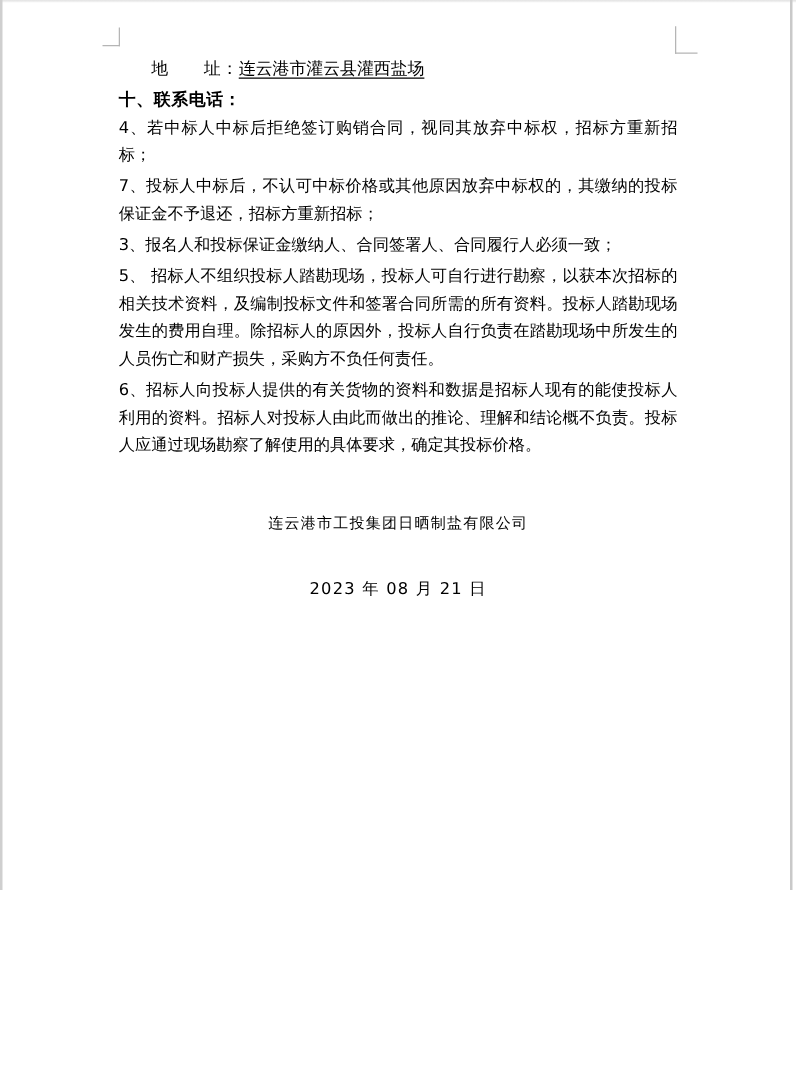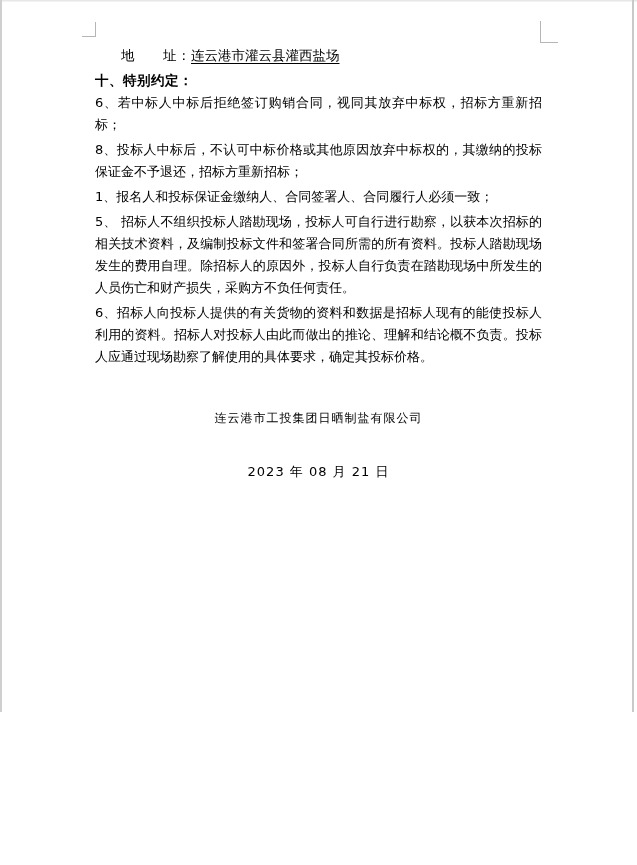--- a/index.html
+++ b/index.html
@@ -119,25 +119,25 @@
   <div class="crop crop-tr"></div>
   <div class="crop crop-bl"></div>
   <div class="crop crop-br"></div>
 
   <div class="content">
 
     <div class="contact-block">
       <p class="contact-line"><span class="label">地　　址：</span><span class="u">连云港市灌云县灌西盐场</span></p>
     </div>
 
-    <h3 class="heading">十、特别约定：</h3>
+    <h3 class="heading">十、联系电话：</h3>
 
-    <p class="clause">6、若中标人中标后拒绝签订购销合同，视同其放弃中标权，招标方重新招标；</p>
-    <p class="clause">8、投标人中标后，不认可中标价格或其他原因放弃中标权的，其缴纳的投标保证金不予退还，招标方重新招标；</p>
-    <p class="clause">1、报名人和投标保证金缴纳人、合同签署人、合同履行人必须一致；</p>
+    <p class="clause">4、若中标人中标后拒绝签订购销合同，视同其放弃中标权，招标方重新招标；</p>
+    <p class="clause">7、投标人中标后，不认可中标价格或其他原因放弃中标权的，其缴纳的投标保证金不予退还，招标方重新招标；</p>
+    <p class="clause">3、报名人和投标保证金缴纳人、合同签署人、合同履行人必须一致；</p>
     <p class="clause">5、 招标人不组织投标人踏勘现场，投标人可自行进行勘察，以获本次招标的相关技术资料，及编制投标文件和签署合同所需的所有资料。投标人踏勘现场发生的费用自理。除招标人的原因外，投标人自行负责在踏勘现场中所发生的人员伤亡和财产损失，采购方不负任何责任。</p>
     <p class="clause">6、招标人向投标人提供的有关货物的资料和数据是招标人现有的能使投标人利用的资料。招标人对投标人由此而做出的推论、理解和结论概不负责。投标人应通过现场勘察了解使用的具体要求，确定其投标价格。</p>
 
     <p class="signature">连云港市工投集团日晒制盐有限公司</p>
     <p class="doc-date">2023 年 08 月 21 日</p>
 
   </div>
 
 </div>
 

